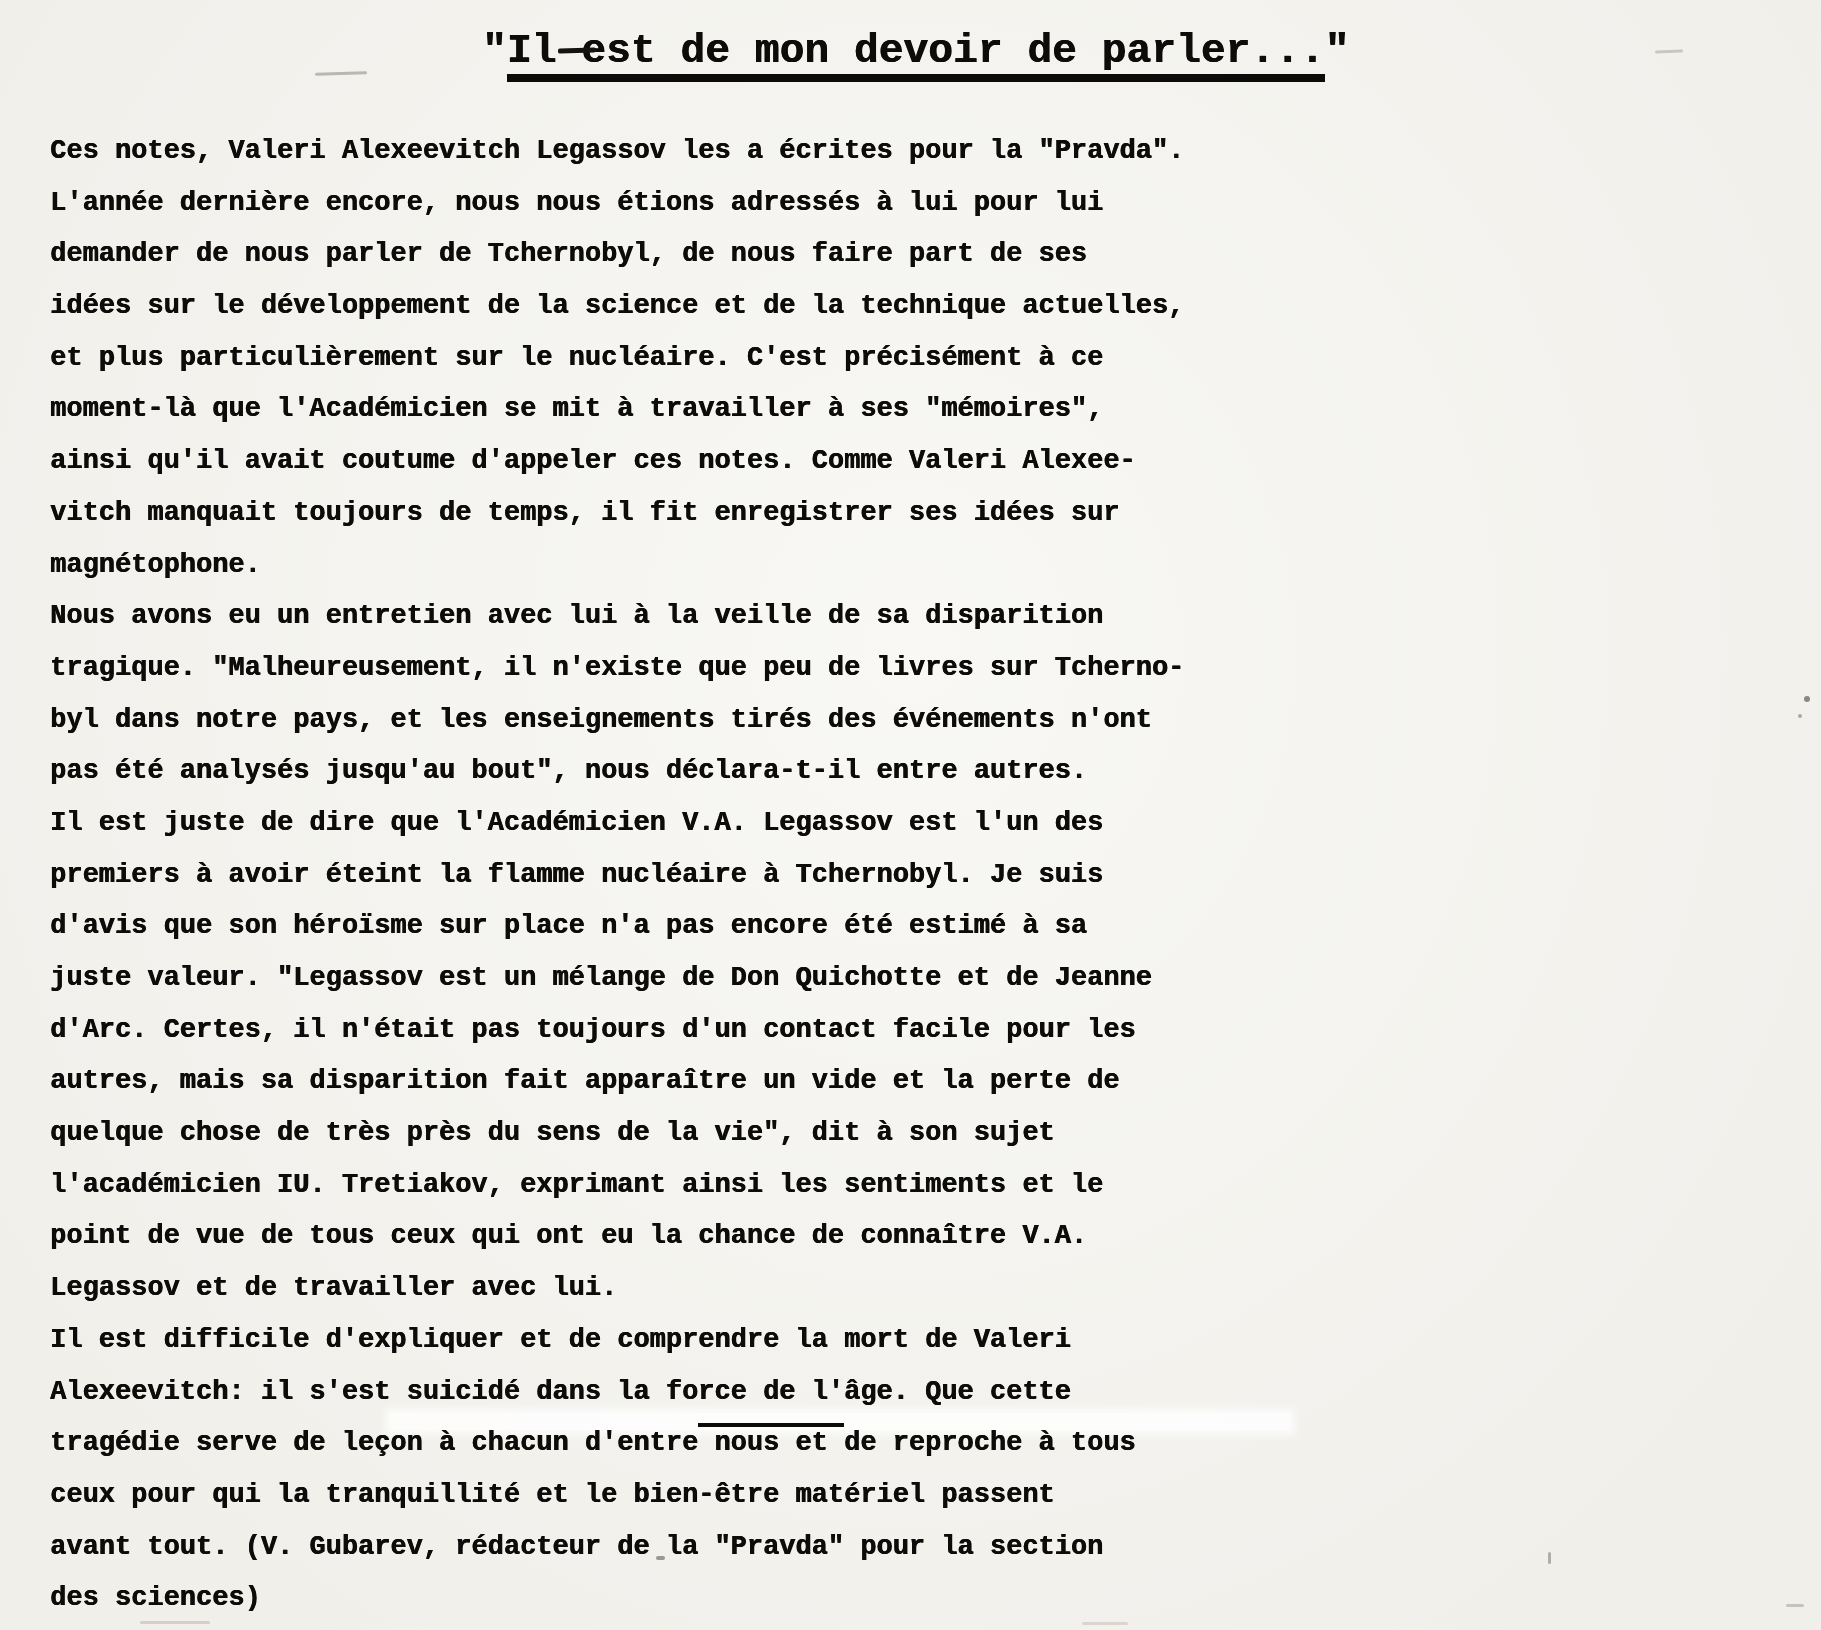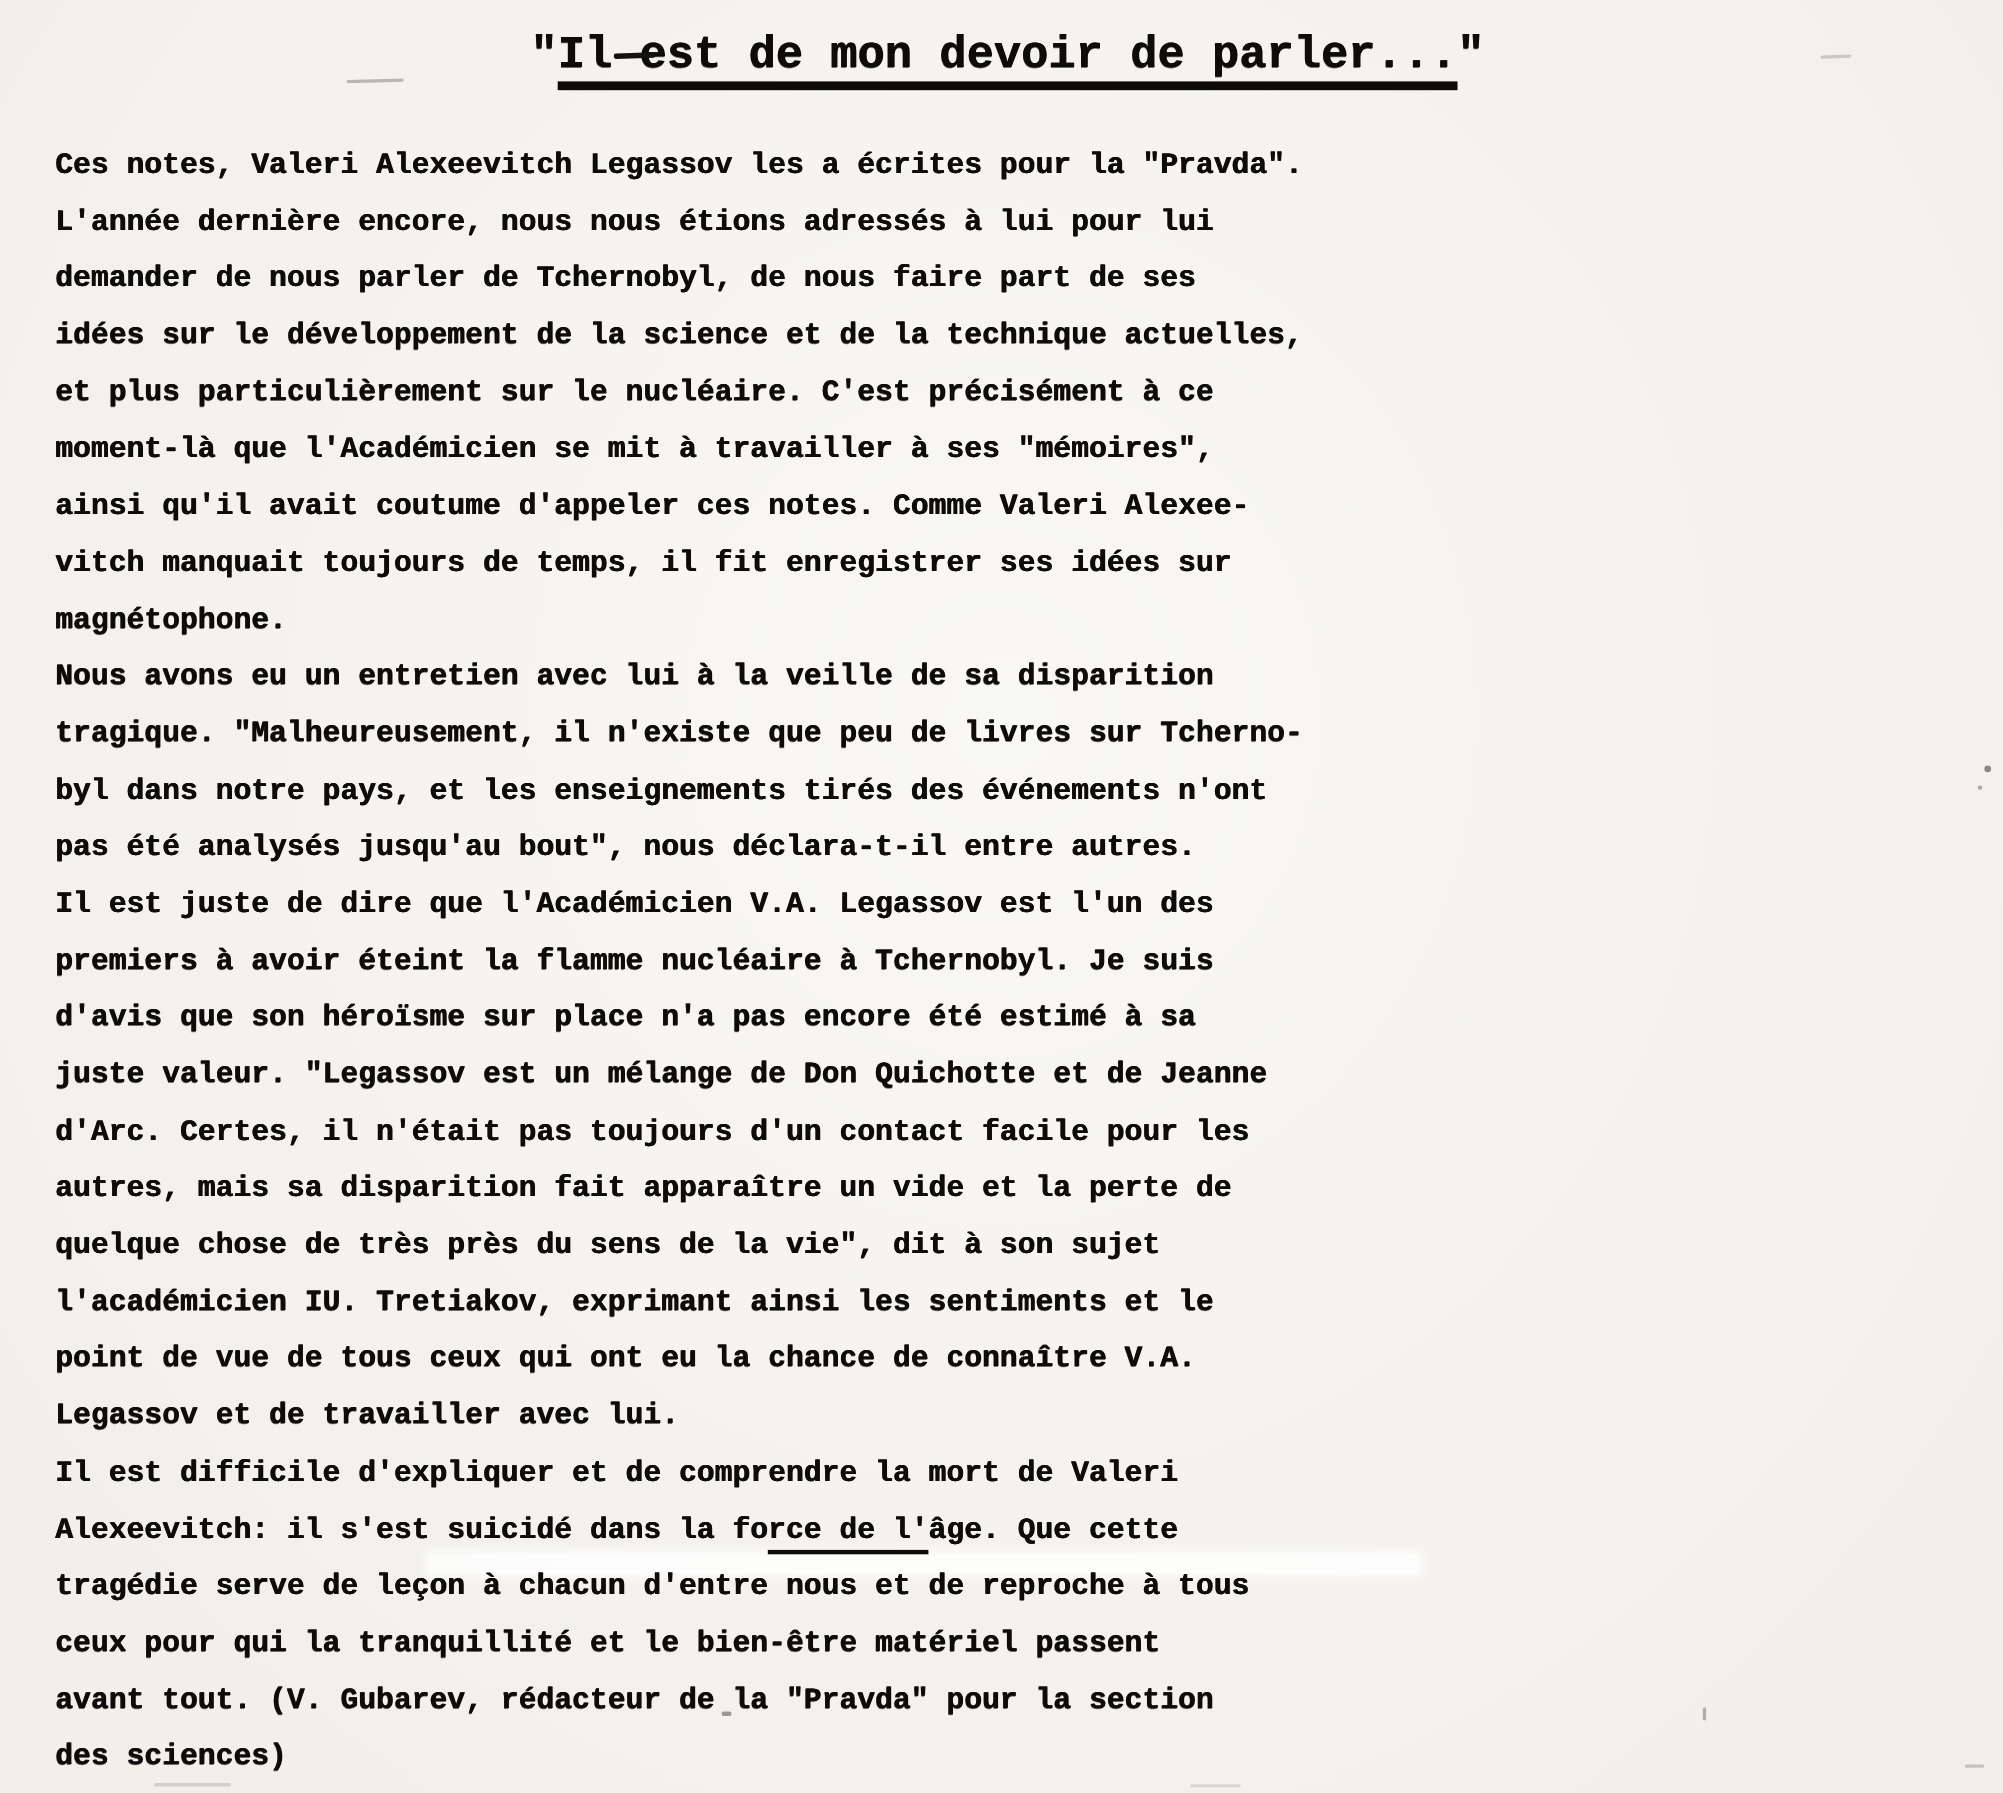--- a/index.html
+++ b/index.html
@@ -38,21 +38,21 @@
     left: 50px;
     top: 126px;
     width: 1771px;
     font-size: 27px;
     line-height: 51.7px;
     white-space: pre;
   }
   .line { height: 51.7px; }
   .u {
     border-bottom: 4px solid currentColor;
-    padding-bottom: 2px;
+    padding-bottom: 16px;
   }
   .artifact { position: absolute; pointer-events: none; }
   .smudge-dash { left: 558px; top: 48px; width: 38px; height: 5px; background: #141310; transform: rotate(-2deg); border-radius: 2px; }
   .speck-1 { left: 315px; top: 72px; width: 52px; height: 3px; background: #b9b7b0; transform: rotate(-1.5deg); border-radius: 2px; }
   .speck-2 { left: 1655px; top: 50px; width: 28px; height: 3px; background: #c9c7c0; transform: rotate(-2deg); border-radius: 2px; }
   .speck-3 { left: 1804px; top: 696px; width: 6px; height: 6px; background: #8a8880; border-radius: 50%; }
   .speck-4 { left: 1798px; top: 714px; width: 4px; height: 4px; background: #aaa8a0; border-radius: 50%; }
   .speck-5 { left: 656px; top: 1556px; width: 9px; height: 4px; background: #9a988f; border-radius: 2px; }
   .speck-6 { left: 1548px; top: 1552px; width: 3px; height: 12px; background: #b0aea6; border-radius: 2px; }
   .speck-7 { left: 1786px; top: 1604px; width: 18px; height: 3px; background: #c5c3bb; border-radius: 2px; }

